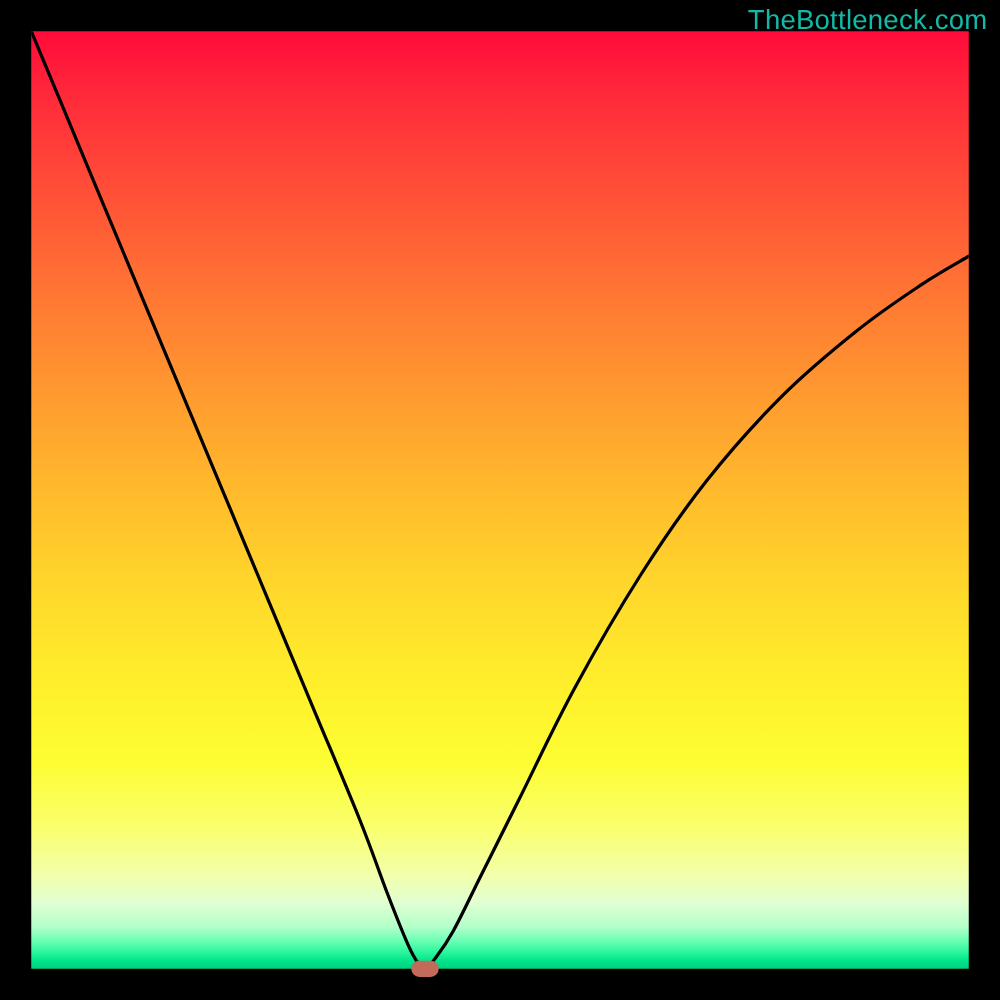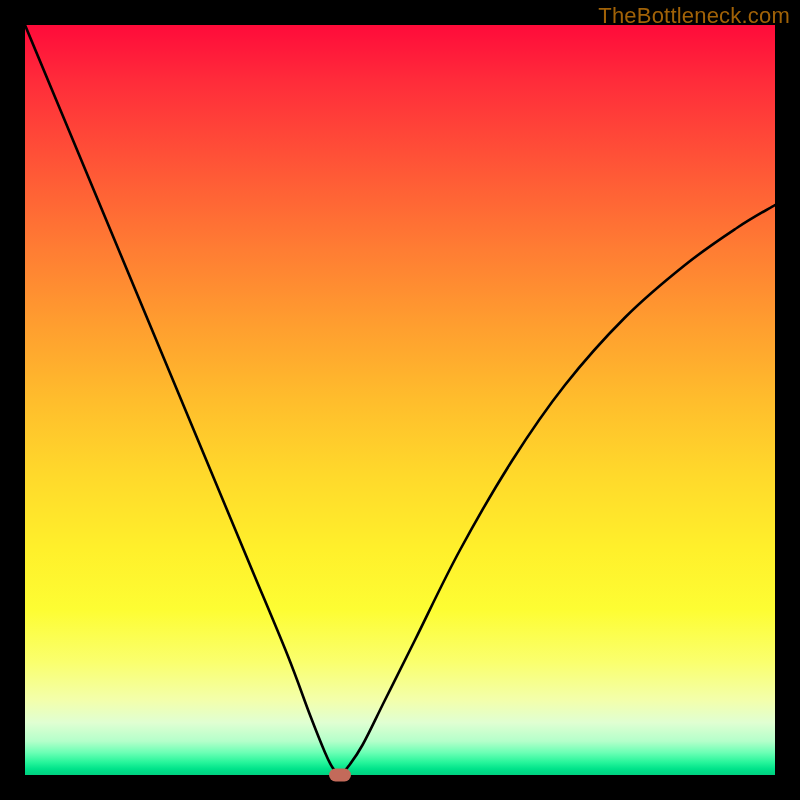--- a/index.html
+++ b/index.html
@@ -53,21 +53,21 @@
     width: 22px;
     height: 13px;
     background: #c36a5a;
     border-radius: 7px;
     transform: translate(-50%, -50%);
   }
   .watermark {
     position: absolute;
     top: 3px;
     right: 10px;
-    color: #a16207;
+    color: #14b8a6;
     font-size: 22px;
     letter-spacing: 0.2px;
     font-weight: 500;
   }
 </style>
 </head>
 <body>
 
 <div class="frame">
   <div class="plot-area">

